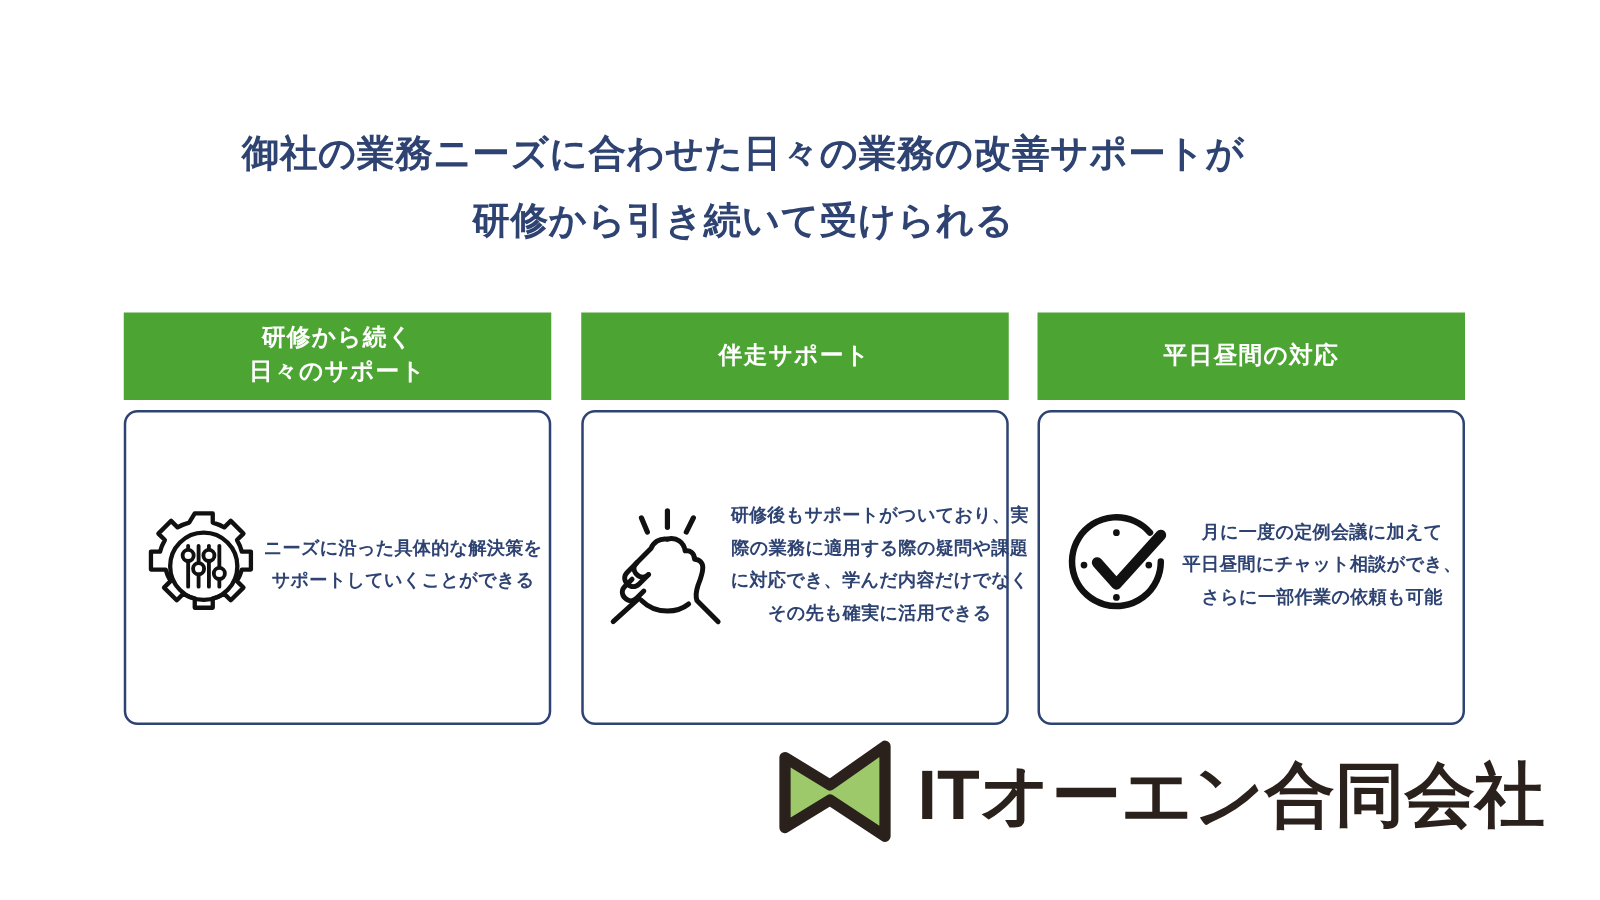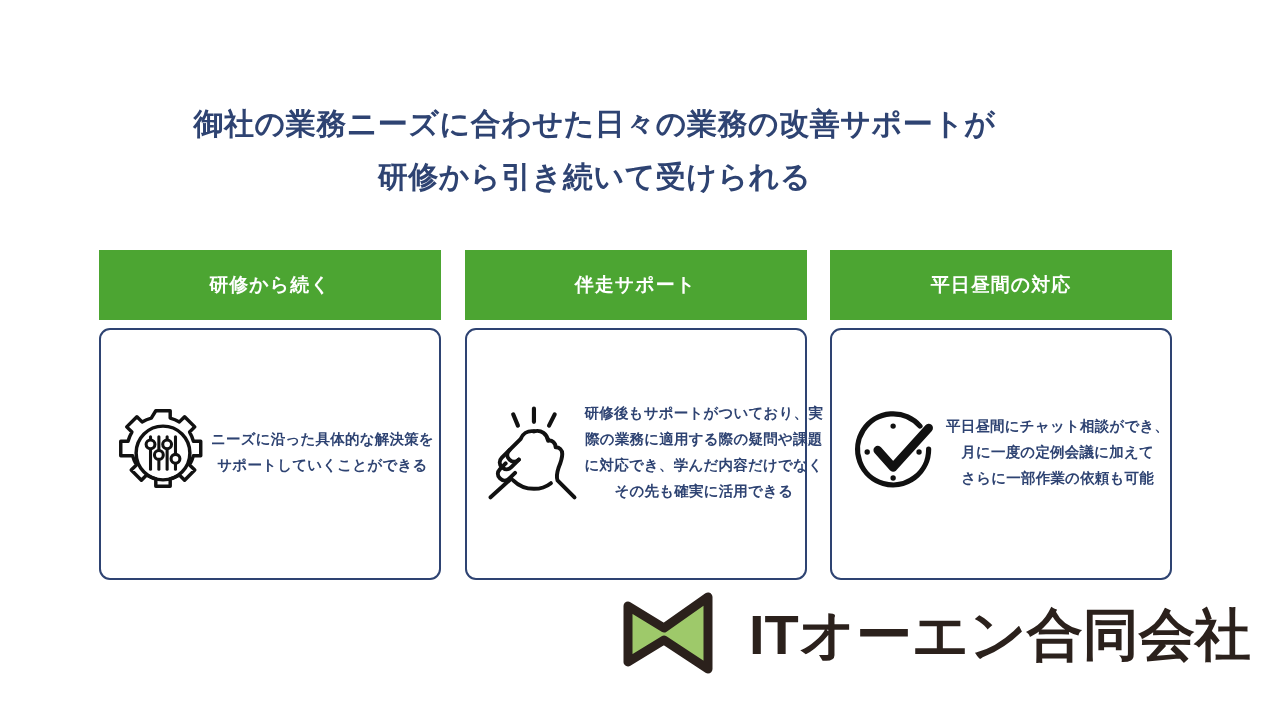--- a/index.html
+++ b/index.html
@@ -95,21 +95,21 @@
   .card--2 .card-icon { height: 104px; }
   .card--2 .card-text { font-size: 14.5px; }
 
   
   .logo {
     position: absolute;
     left: 622px;
     top: 592px;
     display: flex;
     align-items: center;
-    gap: 33px;
+    gap: 18px;
   }
   .logo-mark { display: block; }
   .logo-text {
     font-size: 56px;
     font-weight: 700;
     color: #2b211c;
     letter-spacing: 0px;
     line-height: 1;
     white-space: nowrap;
   }
@@ -121,20 +121,21 @@
   <span class="tline">御社の業務ニーズに合わせた日々の業務の改善サポートが</span>
   <span class="tline">研修から引き続いて受けられる</span>
 </div>
 
 <div class="cards-row">
 
   <div class="card card--1">
     <div class="card-header">
       <span>
         <span class="hline">研修から続く</span>
+        <span class="hline">日々のサポート</span>
       </span>
     </div>
     <div class="card-body">
       <div class="card-icon">
         <svg width="96" height="96" viewBox="0 0 100 100" aria-hidden="true">
           <g fill="none" stroke="#111111" stroke-width="3.6" stroke-linejoin="round" stroke-linecap="round">
 
             <path d="M42.5 6 h15 v7.6 a37 37 0 0 1 9.6 4 l5.4-5.4 l10.6 10.6 l-5.4 5.4 a37 37 0 0 1 4 9.6 h7.6 v15 h-7.6 a37 37 0 0 1-4 9.6 l5.4 5.4 l-10.6 10.6 l-5.4-5.4 a37 37 0 0 1-9.6 4 v7.6 h-15 v-7.6 a37 37 0 0 1-9.6-4 l-5.4 5.4 l-10.6-10.6 l5.4-5.4 a37 37 0 0 1-4-9.6 H6 v-15 h7.6 a37 37 0 0 1 4-9.6 l-5.4-5.4 l10.6-10.6 l5.4 5.4 a37 37 0 0 1 9.6-4 z"></path>
 
             <circle cx="50" cy="50" r="28"></circle>
@@ -212,22 +213,22 @@
             <circle cx="49" cy="22" r="2.8"></circle>
             <circle cx="49" cy="76" r="2.8"></circle>
             <circle cx="22" cy="49" r="2.8"></circle>
             <circle cx="76" cy="49" r="2.8"></circle>
           </g>
 
           <path d="M33 47 l16 18 l37 -41" fill="none" stroke="#111111" stroke-width="9" stroke-linecap="round" stroke-linejoin="round"></path>
         </svg>
       </div>
       <div class="card-text">
+        <span class="bline">月に一度の定例会議に加えて</span>
         <span class="bline">平日昼間にチャット相談ができ、</span>
-        <span class="bline">月に一度の定例会議に加えて</span>
         <span class="bline">さらに一部作業の依頼も可能</span>
       </div>
     </div>
   </div>
 
 </div>
 
 <div class="logo">
   <span class="logo-mark">
     <svg width="94" height="82" viewBox="0 0 94 82" aria-hidden="true">

